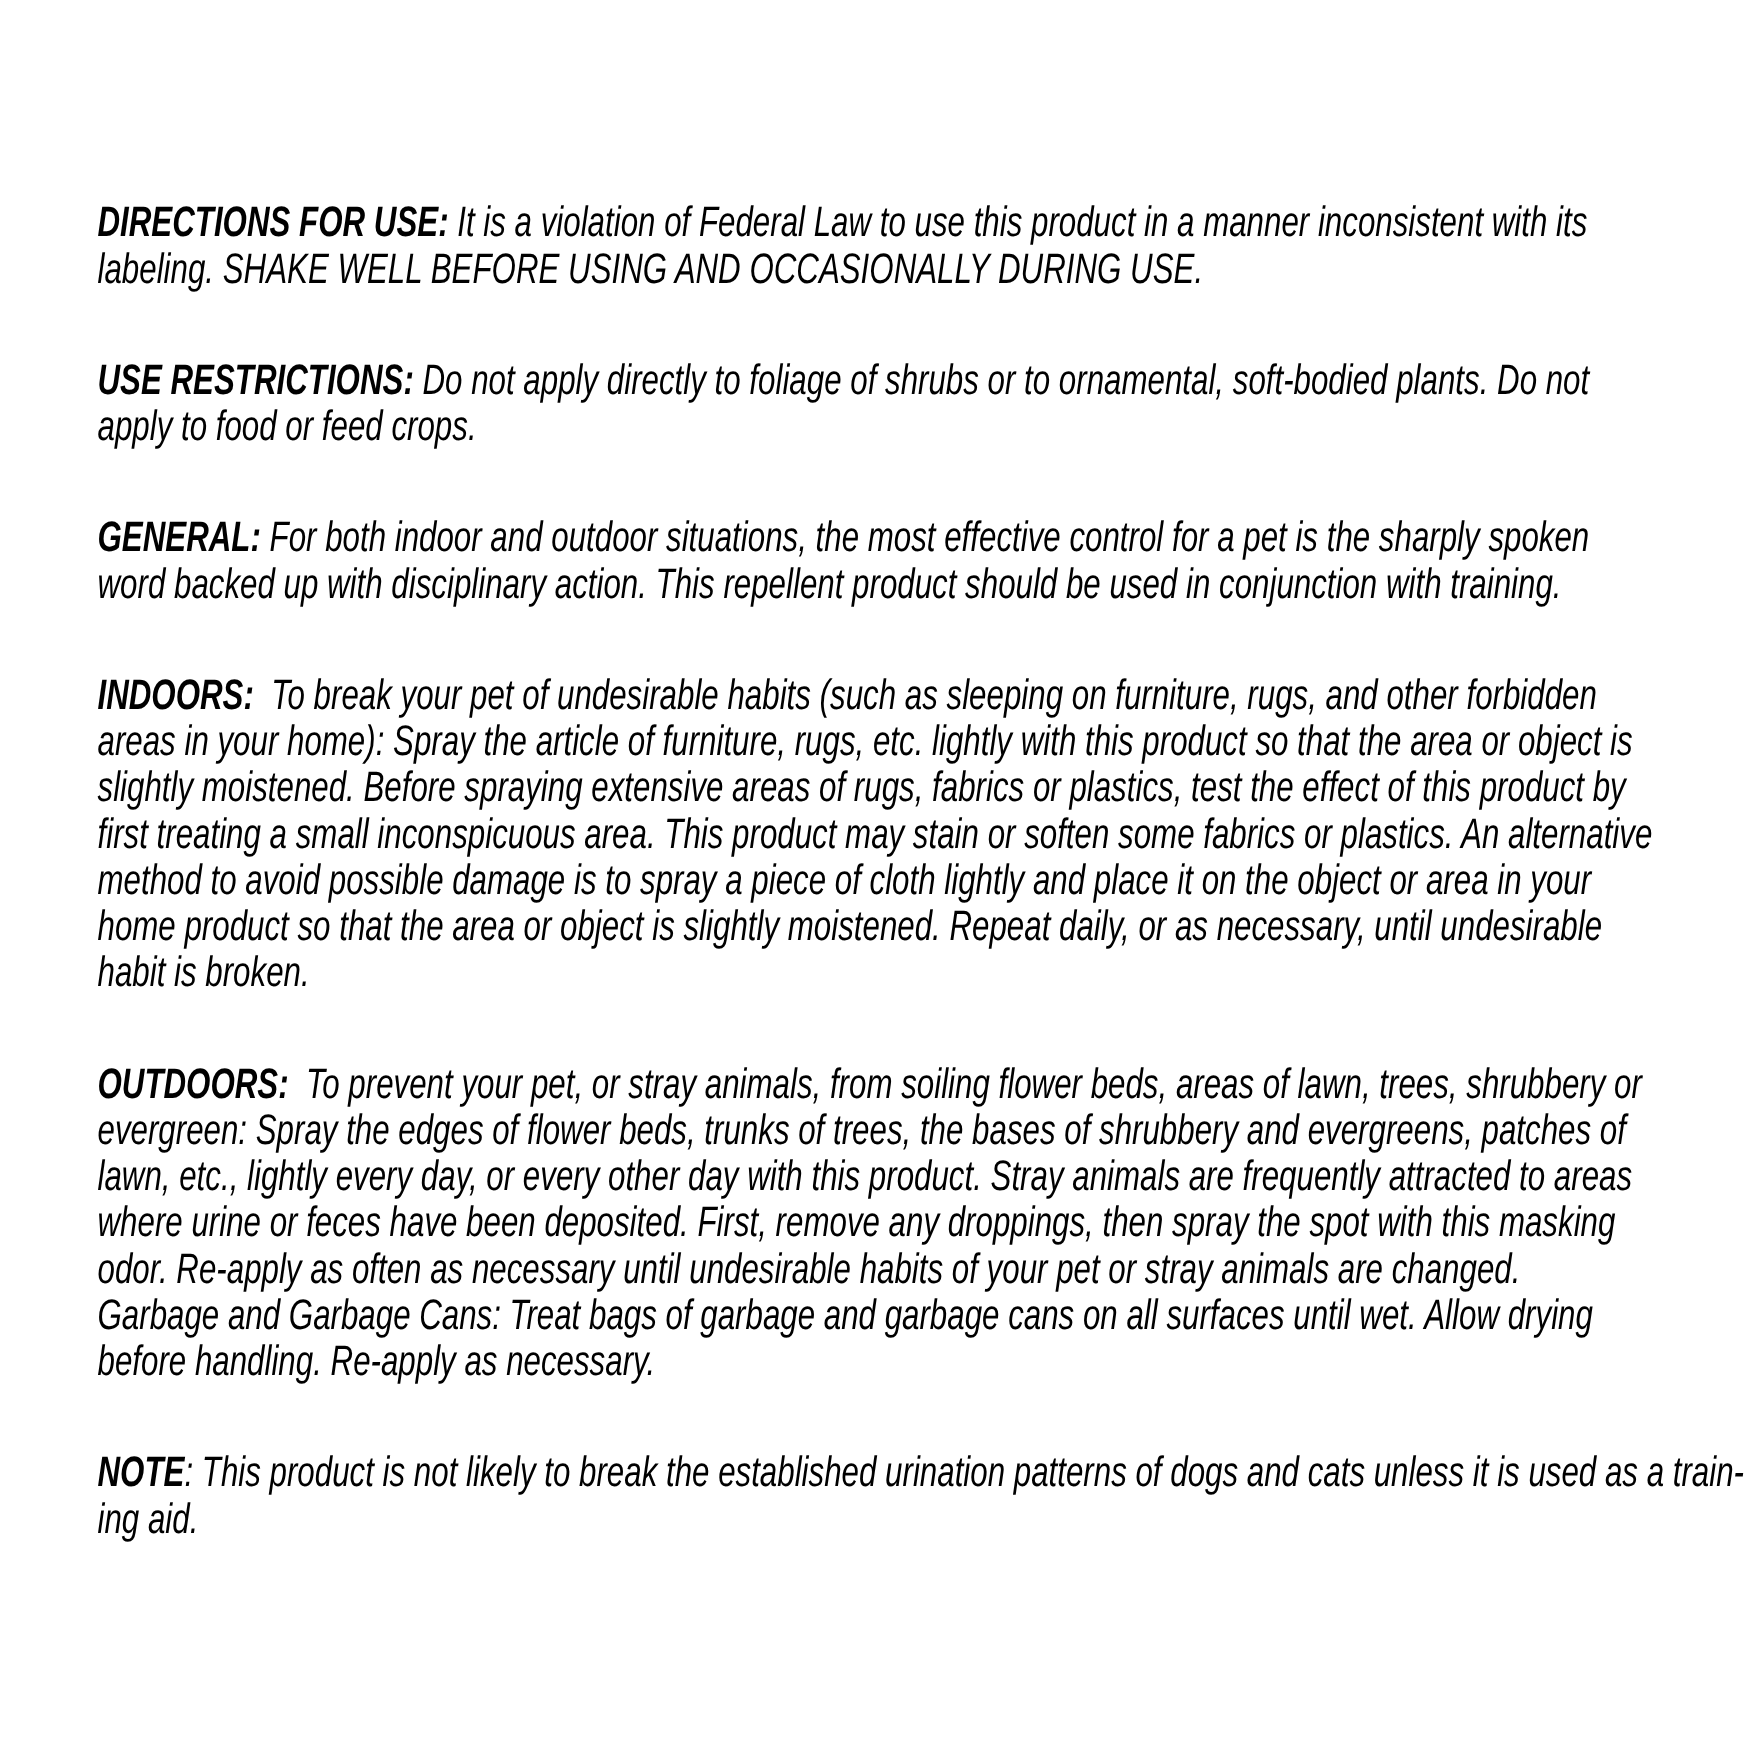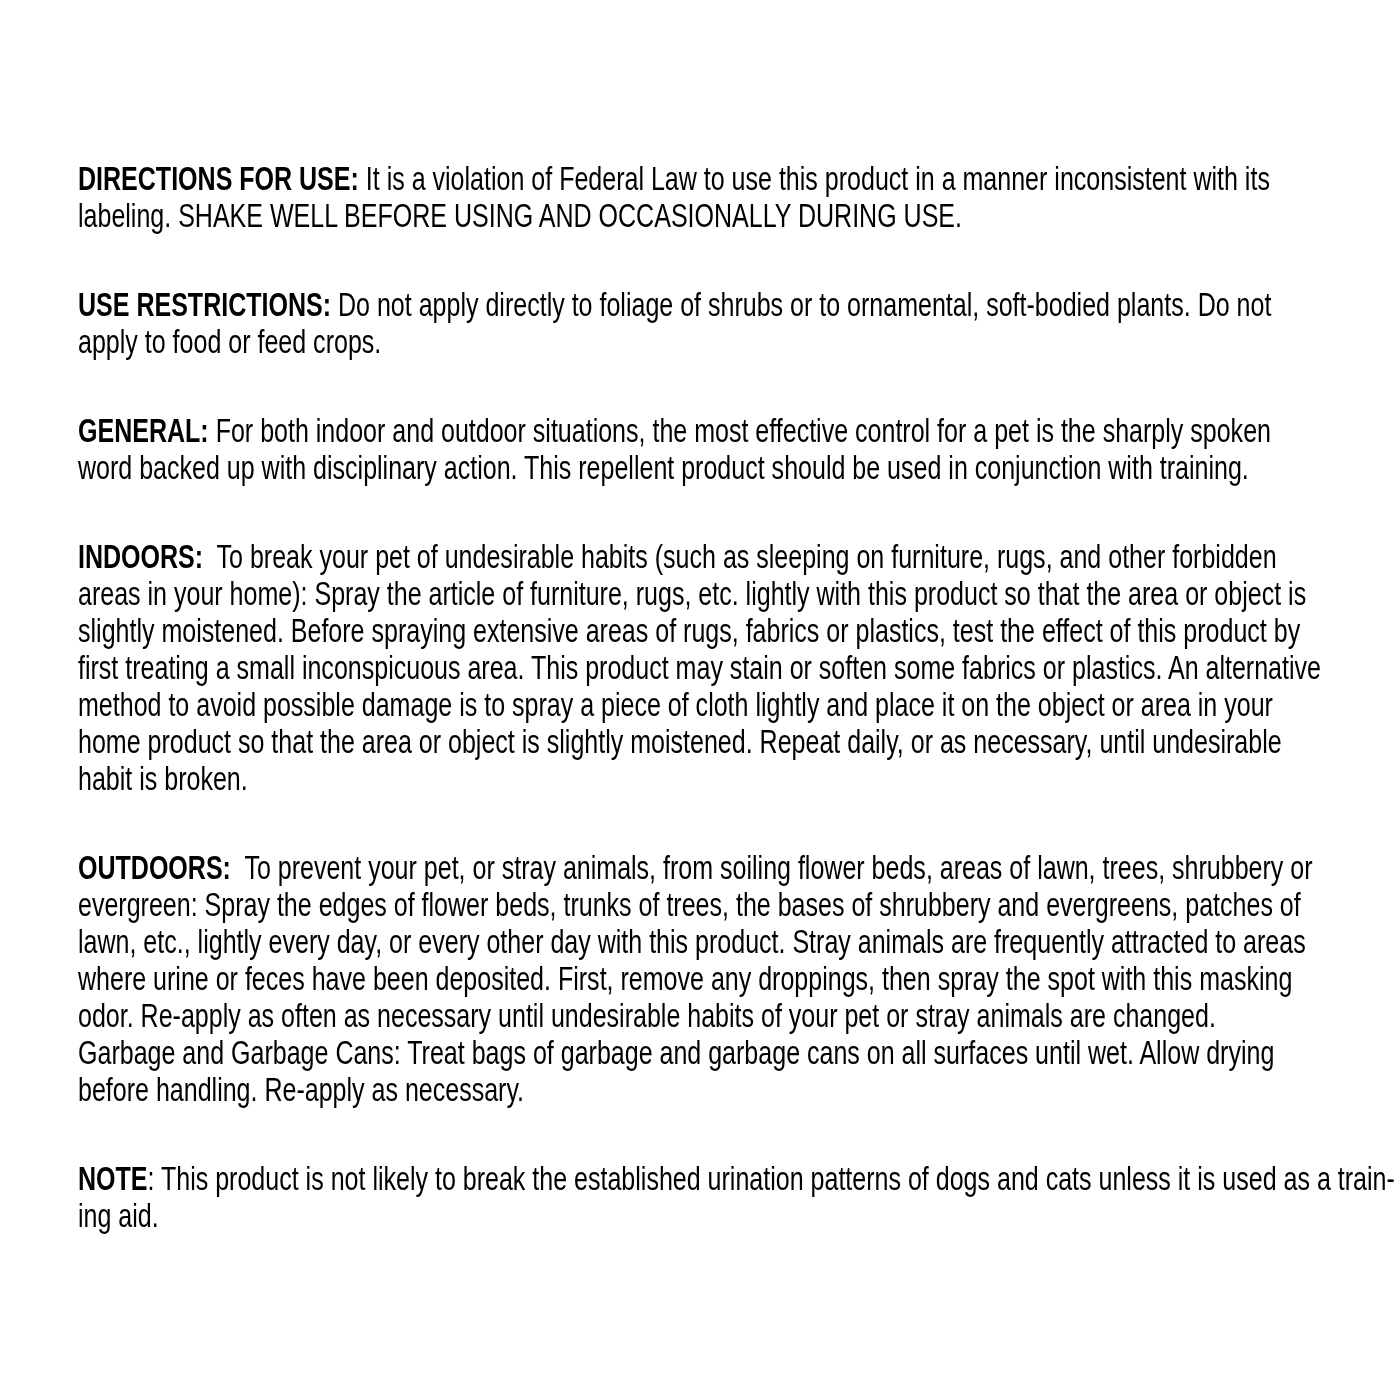--- a/index.html
+++ b/index.html
@@ -2,20 +2,21 @@
 <html><head>
 <meta charset="utf-8">
 <style>
   html, body { margin: 0; padding: 0; }
   .page {
     position: relative;
     width: 1400px;
     height: 1400px;
     background: #ffffff;
     overflow: hidden;
+    font-style: italic;
   }
   .sheet {
     position: absolute;
     left: 78px;
     top: 160px;
     width: 1700px;                 
     transform: scaleX(0.736);      
     transform-origin: 0 0;
     font-family: "Liberation Sans", sans-serif;
     font-size: 34px;

